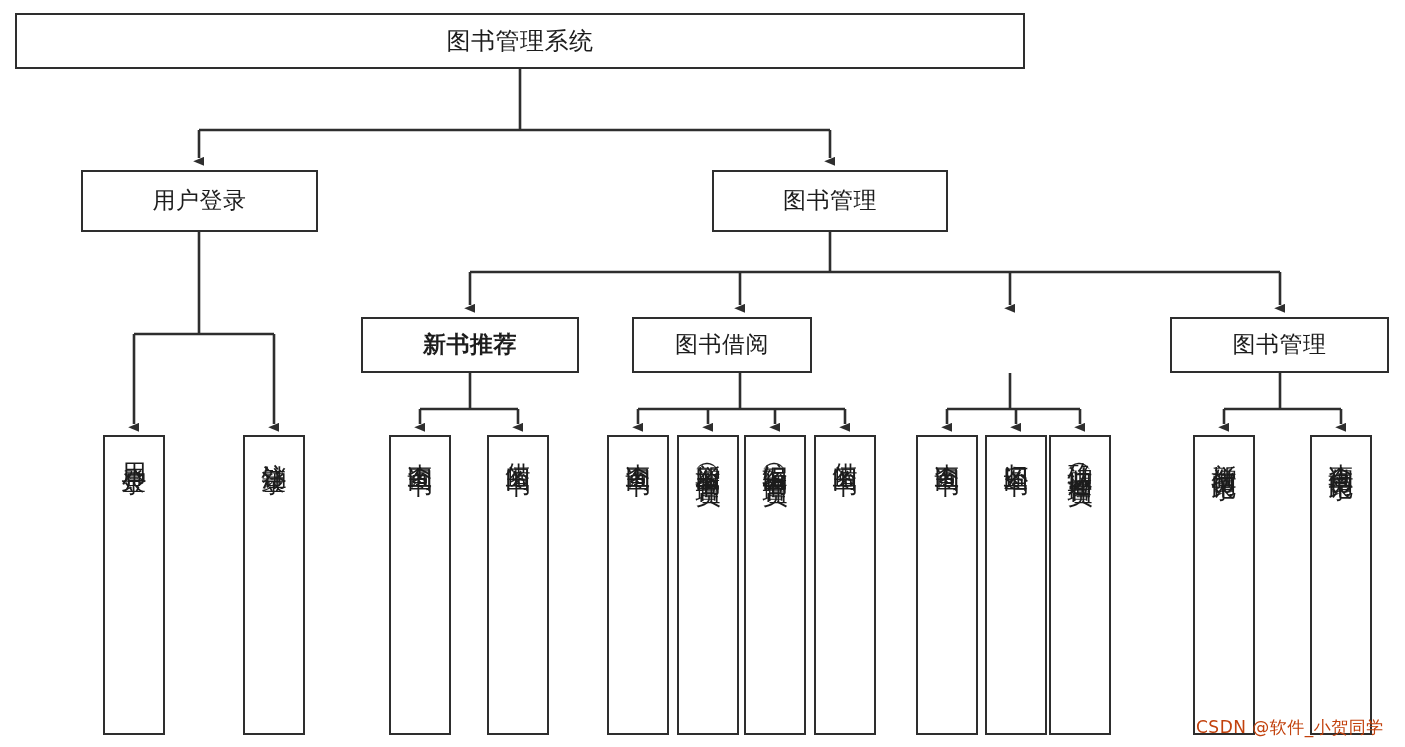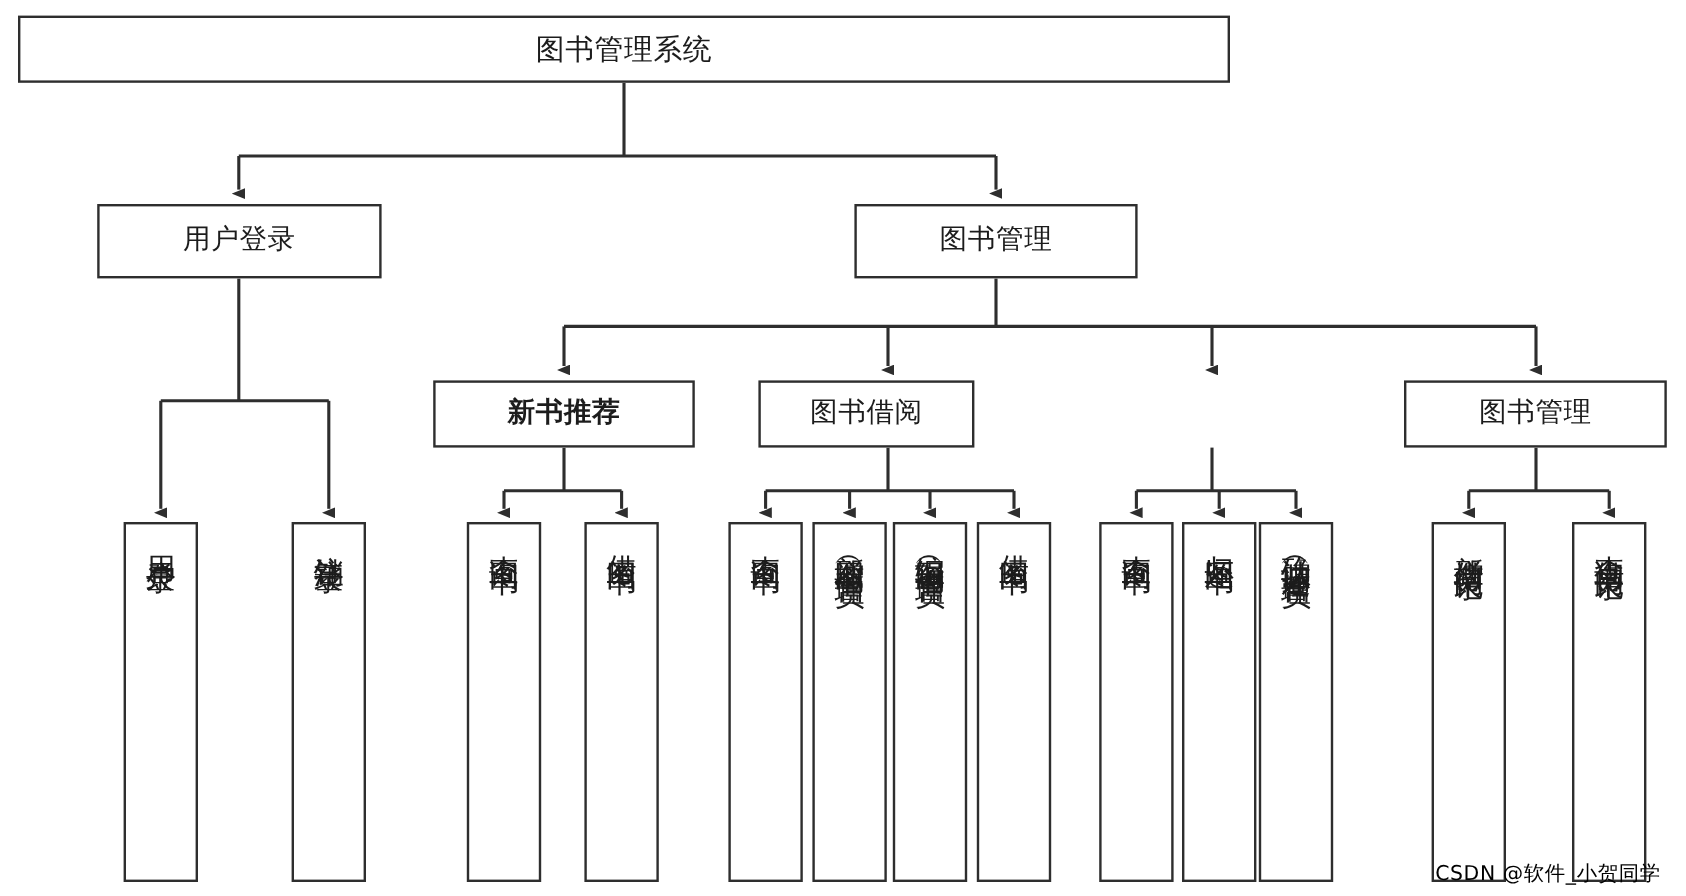--- a/index.html
+++ b/index.html
@@ -58,21 +58,21 @@
     writing-mode: vertical-rl;
     text-orientation: upright;
     font-size: 25px;
     line-height: 1.0;
     letter-spacing: 3px;
     height: auto;
   }
   .watermark {
     position: absolute;
     font-size: 17px;
-    color: #000000;
+    color: #c2410c;
     white-space: nowrap;
     letter-spacing: 0.5px;
   }
 </style>
 </head>
 <body>
 
 <div id="canvas">
 
   <svg class="wires" viewBox="0 0 1405 747" xmlns="http://www.w3.org/2000/svg">

